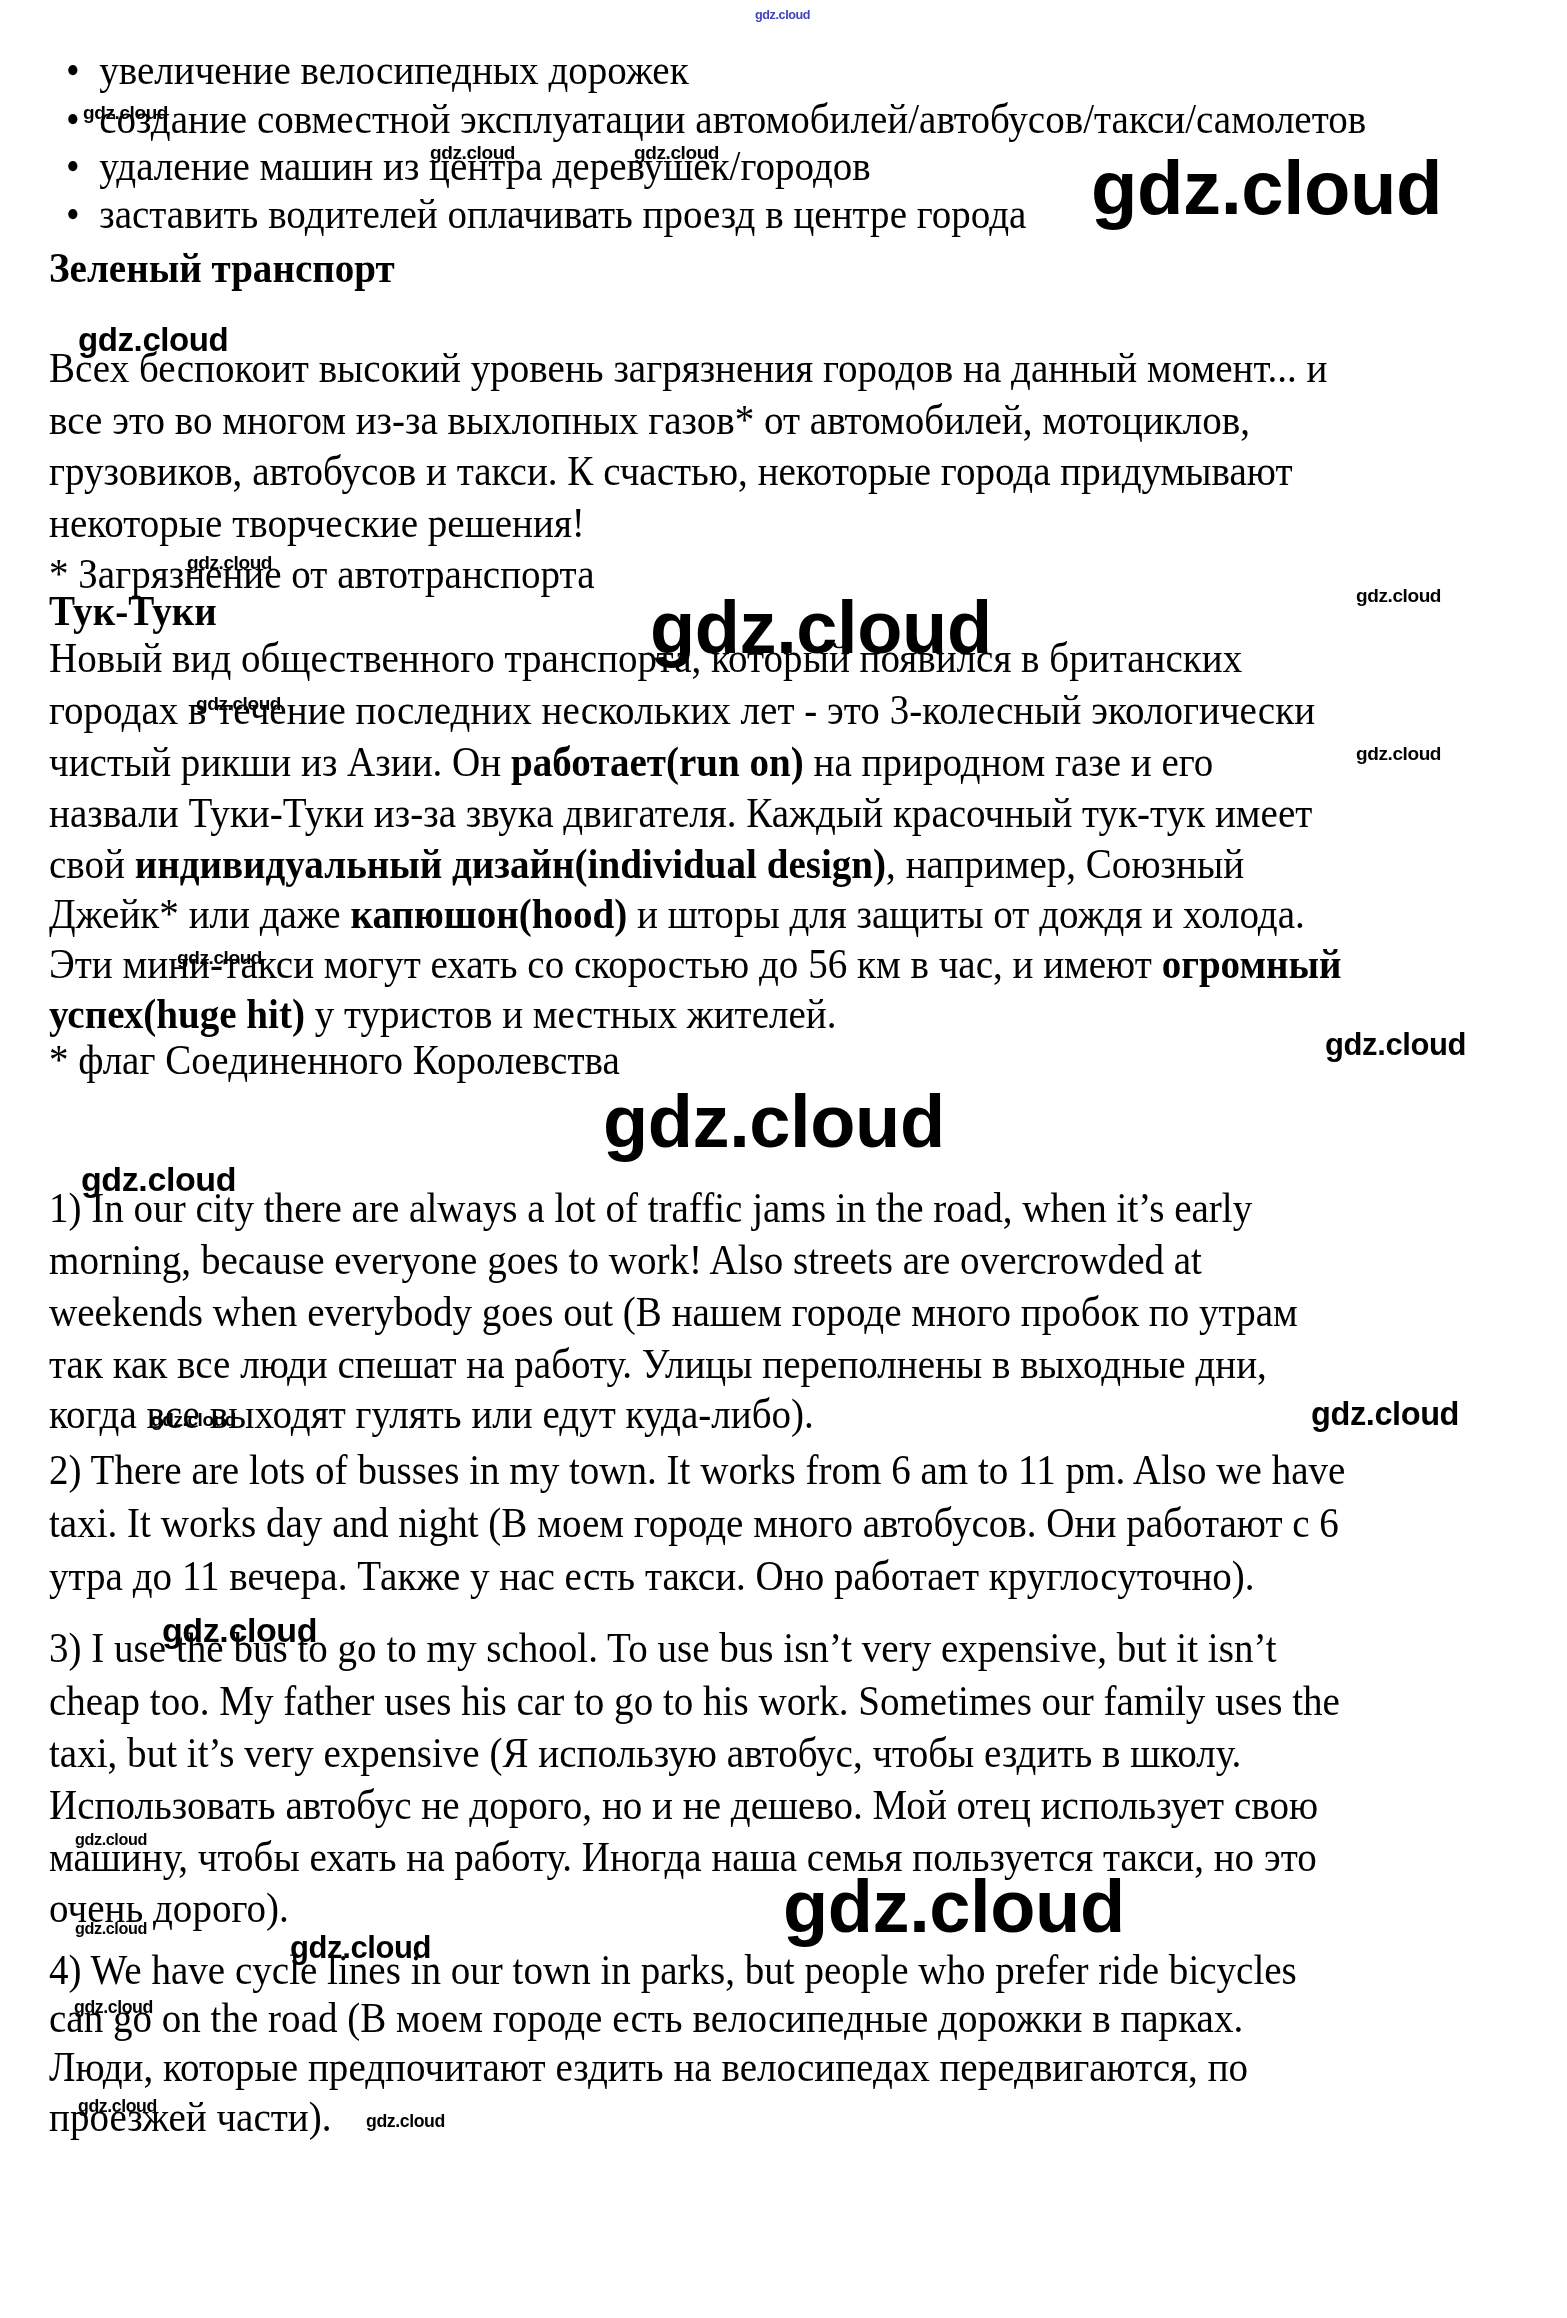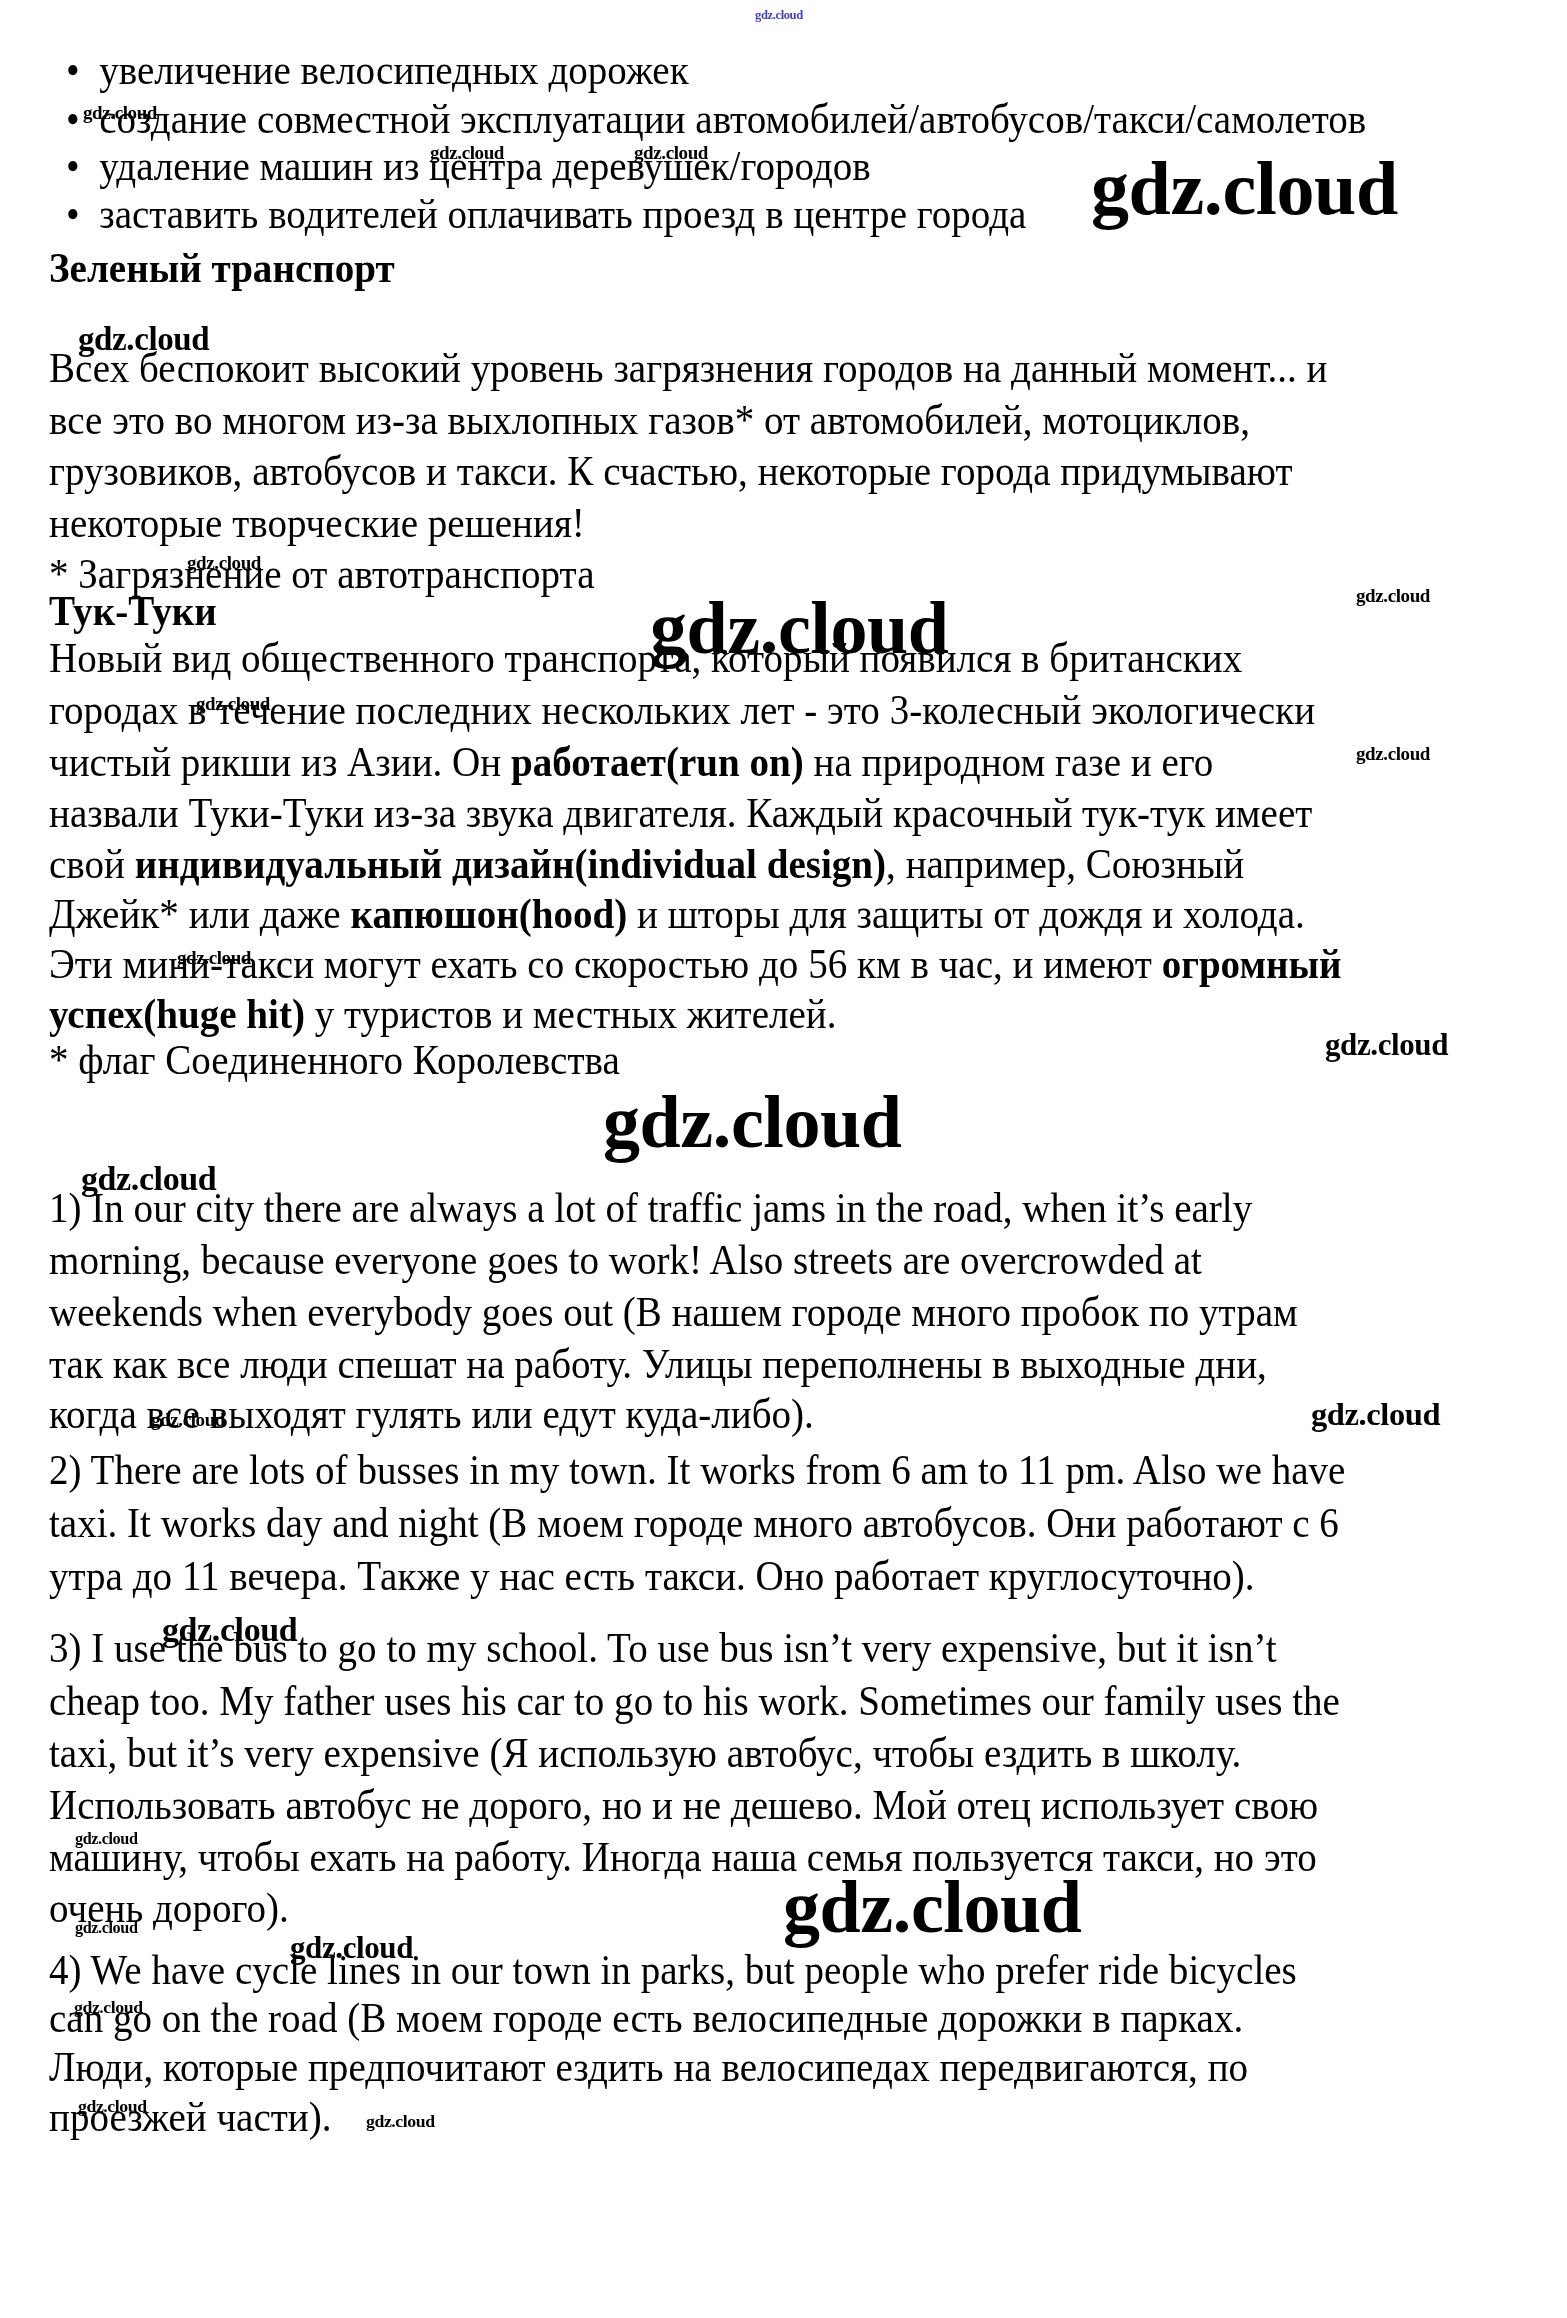--- a/index.html
+++ b/index.html
@@ -17,21 +17,21 @@
     font-family: "Liberation Serif", "DejaVu Serif", serif;
     font-size: 42px;
     line-height: 1;
     color: #000000;
     transform: scaleX(0.93);
     transform-origin: 0 0;
   }
   .wm {
     position: absolute;
     white-space: pre;
-    font-family: Liberation Serif, serif;
+    font-family: Liberation Sans, sans-serif;
     font-weight: 600;
     line-height: 1;
     color: #000000;
     letter-spacing: -0.4px;
   }
 </style>
 </head>
 <body>
 
 <div class="page">

